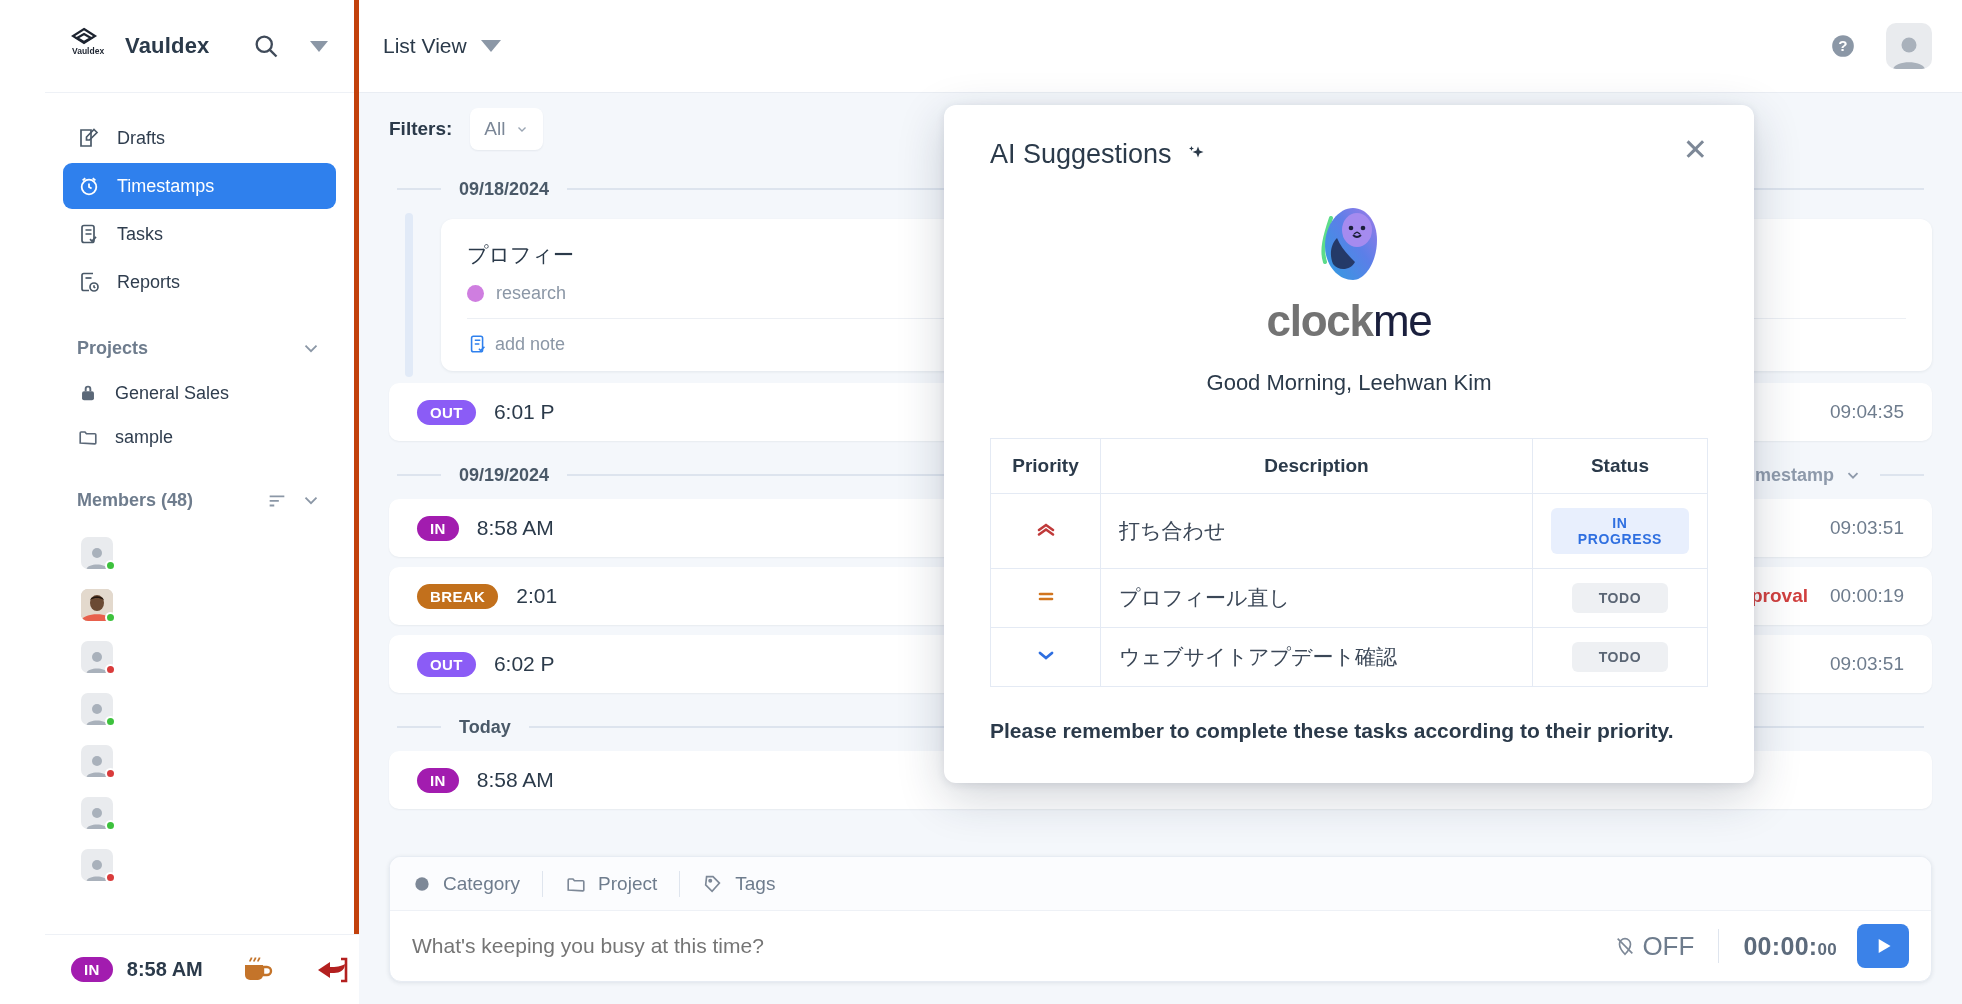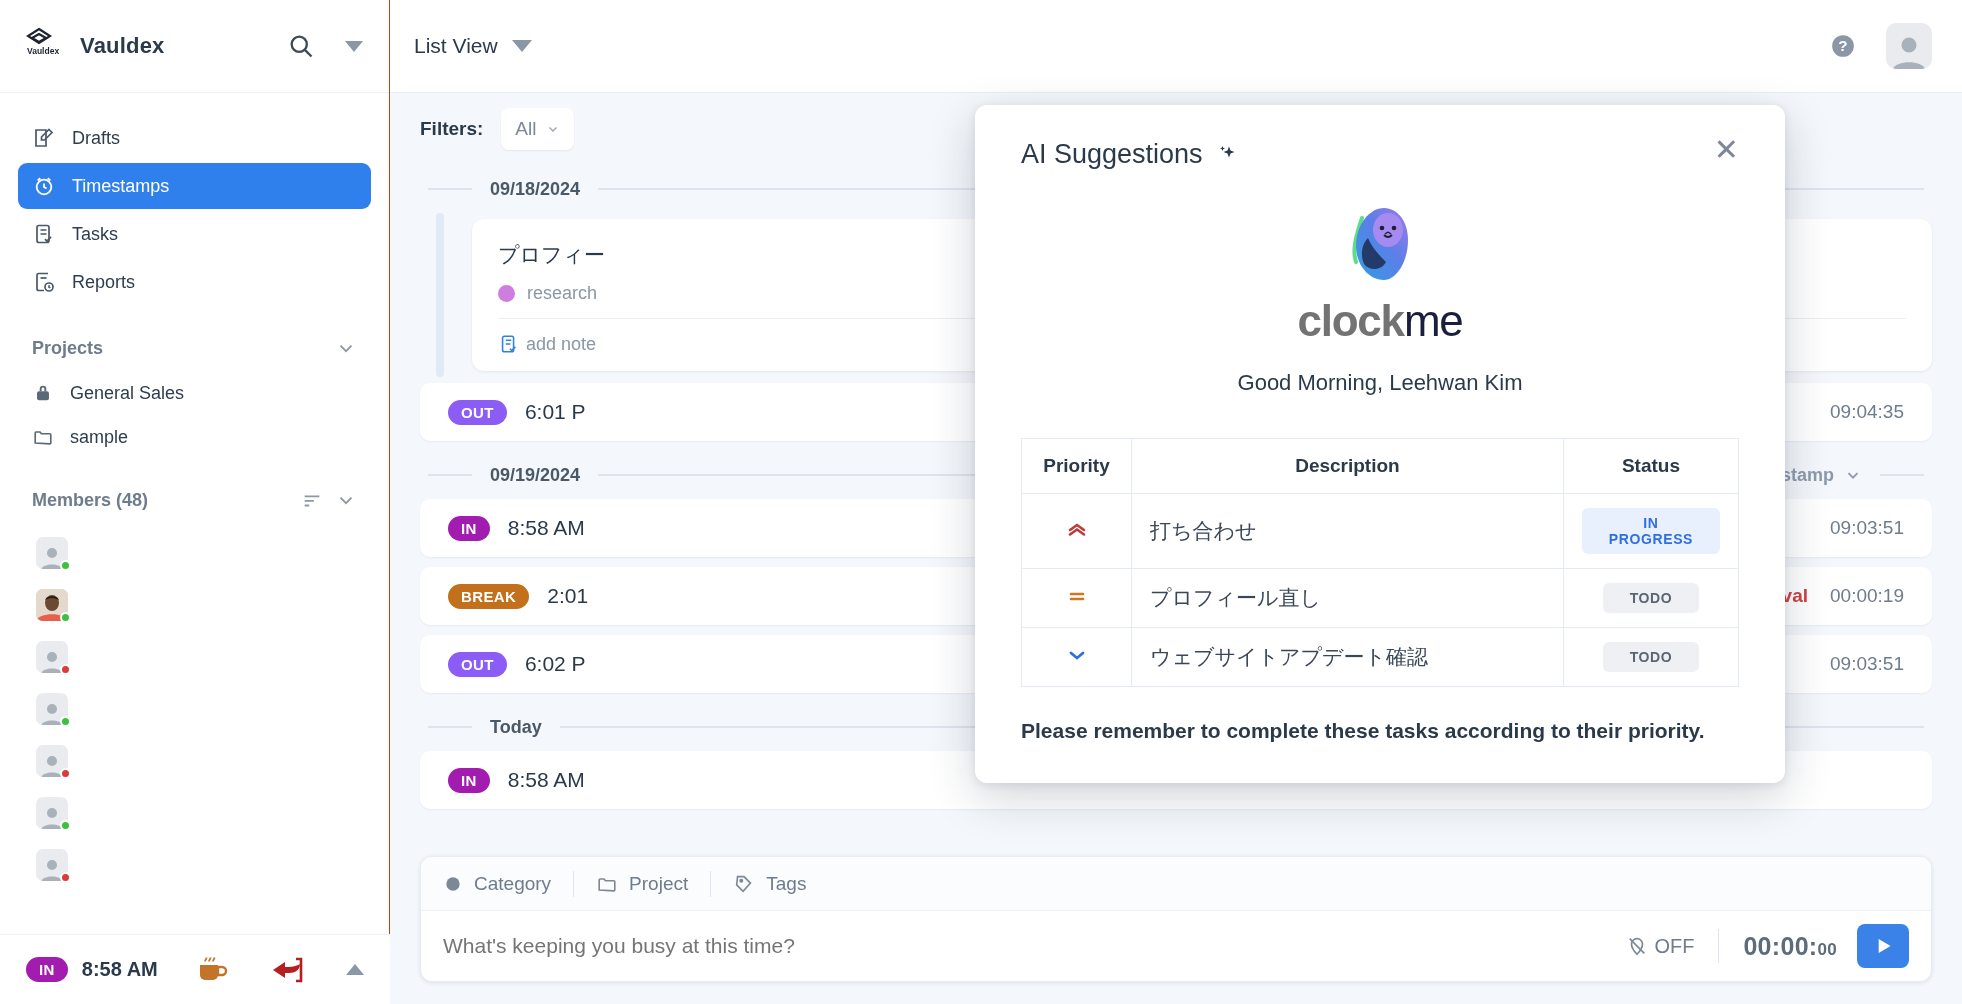--- a/index.html
+++ b/index.html
@@ -7,25 +7,26 @@
     width: 1962px; height: 1004px;
     font-family: "Liberation Sans", "DejaVu Sans", sans-serif;
     background: #ffffff;
     overflow: hidden;
     color: #2b3a4a;
   }
   .app { display: flex; width: 1962px; height: 1004px; position: relative; }
 
   
   .sidebar {
-    width: 390px; height: 1004px;
+    width: 314px; height: 1004px;
     background: #ffffff;
-    border-right: 1px solid #c2410c;
+    border-right: 5px solid #c2410c;
     display: flex; flex-direction: column;
     position: relative;
+    margin-left: 45px;
   }
   .sb-head {
     height: 93px; display: flex; align-items: center;
     padding: 0 26px; gap: 14px; border-bottom: 1px solid #eef1f6;
   }
   .brand-logo { width: 40px; height: 42px; position: relative; flex: 0 0 auto; }
   .brand-logo svg { display:block; }
   .brand-name { font-size: 22px; font-weight: 700; color: #2b3a4a; letter-spacing:.2px; }
   .sb-head-spacer { flex: 1; }
   .ic-btn { display:flex; align-items:center; justify-content:center; cursor:pointer; }
@@ -144,21 +145,21 @@
   .composer {
     margin: 6px 30px 22px 30px; background:#fff; border-radius:12px;
     box-shadow: 0 1px 4px rgba(30,45,70,.10); border:1px solid #e7ecf3; overflow:hidden;
   }
   .comp-top { height:54px; display:flex; align-items:center; padding: 0 22px; background:#fbfcfe; border-bottom:1px solid #eef1f6; }
   .comp-chip { display:flex; align-items:center; gap:11px; font-size:19px; color:#6e7c8d; padding: 0 22px; cursor:pointer; }
   .comp-chip:first-child { padding-left:0; }
   .comp-div { width:1px; height:26px; background:#dfe5ee; }
   .comp-bot { height:70px; display:flex; align-items:center; padding: 0 22px; }
   .comp-input { flex:1; font-size:21px; color:#8b97a6; border:none; outline:none; background:transparent; font-family:inherit;}
-  .comp-off { display:flex; align-items:center; gap:6px; font-size:20px; color:#6e7c8d; cursor:pointer; }
+  .comp-off { display:flex; align-items:center; gap:6px; font-size:26px; color:#6e7c8d; cursor:pointer; }
   .comp-divv { width:1px; height:34px; background:#dfe5ee; margin: 0 24px; }
   .comp-timer { font-size:25px; font-weight:700; color:#5d6b7c; letter-spacing:.3px; }
   .comp-timer .sm { font-size:17px; }
   .play-btn {
     width:52px;height:44px;border-radius:8px;background:#3b82e8; margin-left:20px;
     display:flex;align-items:center;justify-content:center; cursor:pointer;
   }
 
   
   .modal-layer { position:absolute; inset:0; pointer-events:none; }

